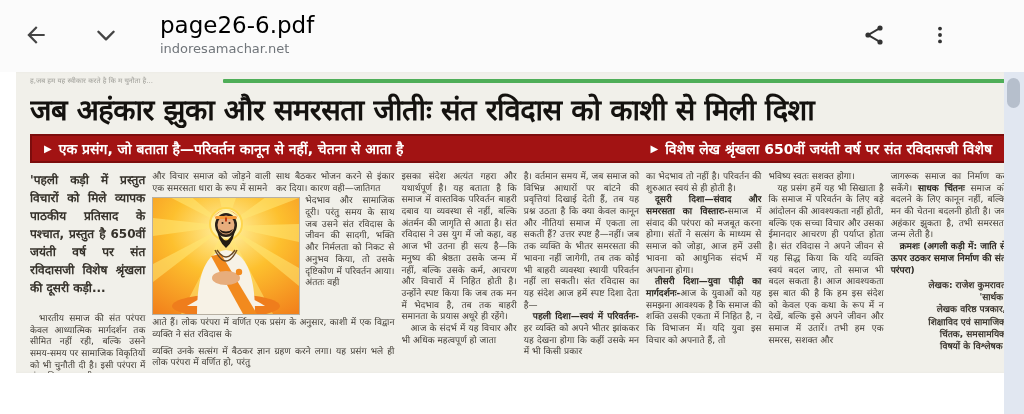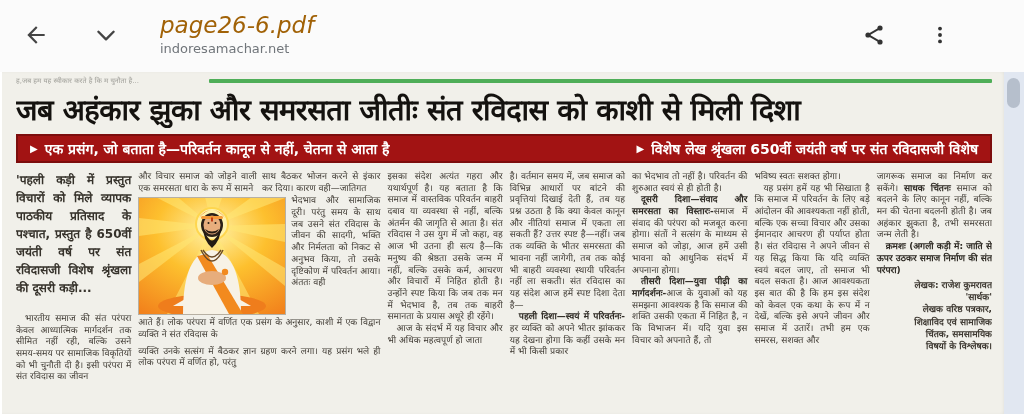--- a/index.html
+++ b/index.html
@@ -8,25 +8,25 @@
 
   
   .appbar{position:absolute;top:0;left:0;width:1024px;height:72px;background:#fbfbfb;}
   .icon-btn{position:absolute;top:14px;width:44px;height:44px;display:flex;align-items:center;
             justify-content:center;cursor:pointer;background:none;border:none;padding:0;}
   .btn-back{left:14px;}
   .btn-collapse{left:84px;}
   .btn-share{left:852px;}
   .btn-menu{left:918px;}
   .title-block{position:absolute;left:160px;top:10px;}
-  .appbar-title{font-size:23px;color:#a16207;line-height:30px;font-style:italic;}
+  .appbar-title{font-size:23px;color:#000000;line-height:30px;}
   .appbar-subtitle{font-size:13px;color:#70757a;line-height:18px;}
 
   
-  .pdf-area{position:absolute;top:72px;left:2px;width:1004px;height:342px;background:#f1f0ea;
+  .pdf-area{position:absolute;top:72px;left:16px;width:1004px;height:301px;background:#f1f0ea;
             box-shadow:inset -3px 0 4px -2px rgba(0,0,0,.12);}
   .right-strip{position:absolute;top:72px;left:1004px;width:20px;height:342px;background:#e1e7f1;}
   .scroll-thumb{position:absolute;top:6px;left:3px;width:13px;height:30px;border-radius:7px;
                 background:#b6bfcc;cursor:pointer;}
 
   .np{position:relative;height:100%;box-sizing:border-box;padding:3px 14px 0 14px;overflow:hidden;
       color:#3f3a33;}
   .np-toprow{display:flex;align-items:center;height:11px;}
   .np-topfrag{font-size:7px;color:#90908a;white-space:nowrap;overflow:hidden;max-width:310px;opacity:.85;}
   .np-greenbar{flex:1;height:4px;background:#4fae58;margin-left:70px;border-radius:1px;}

